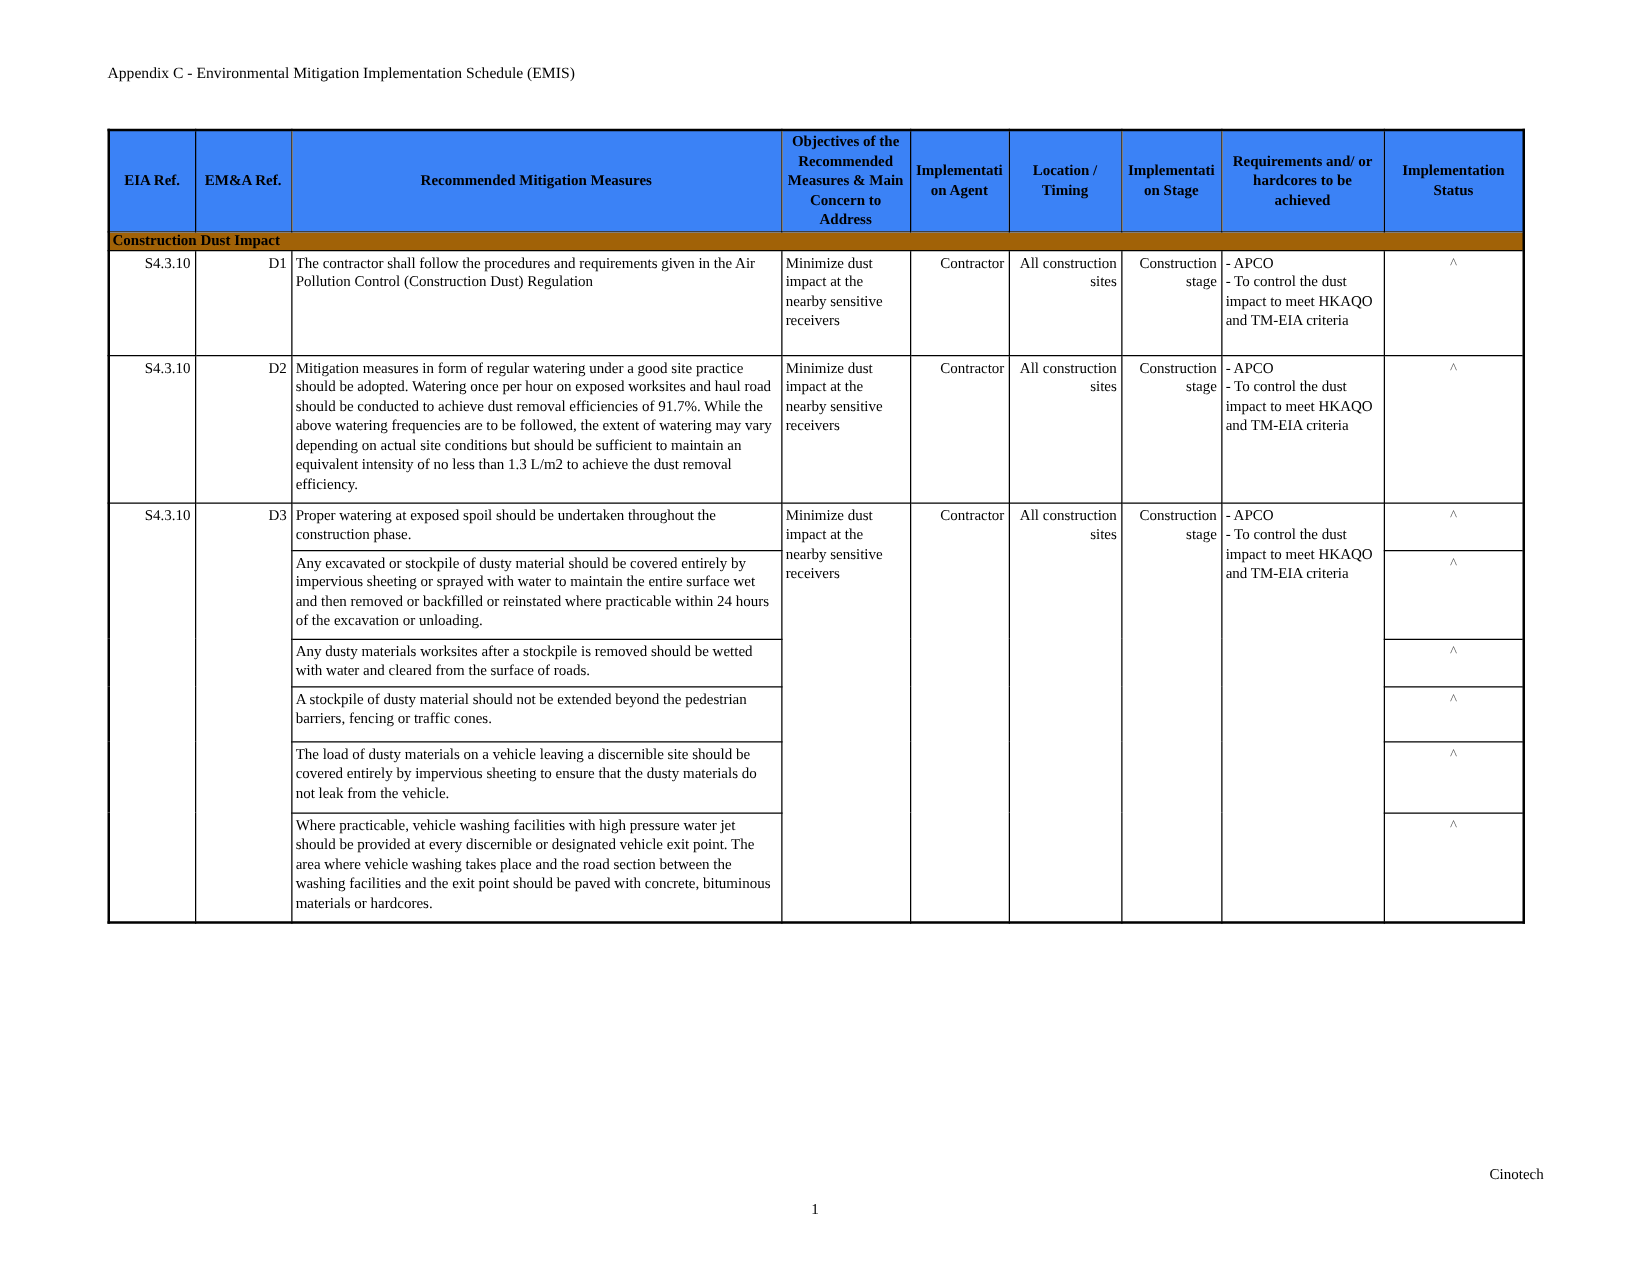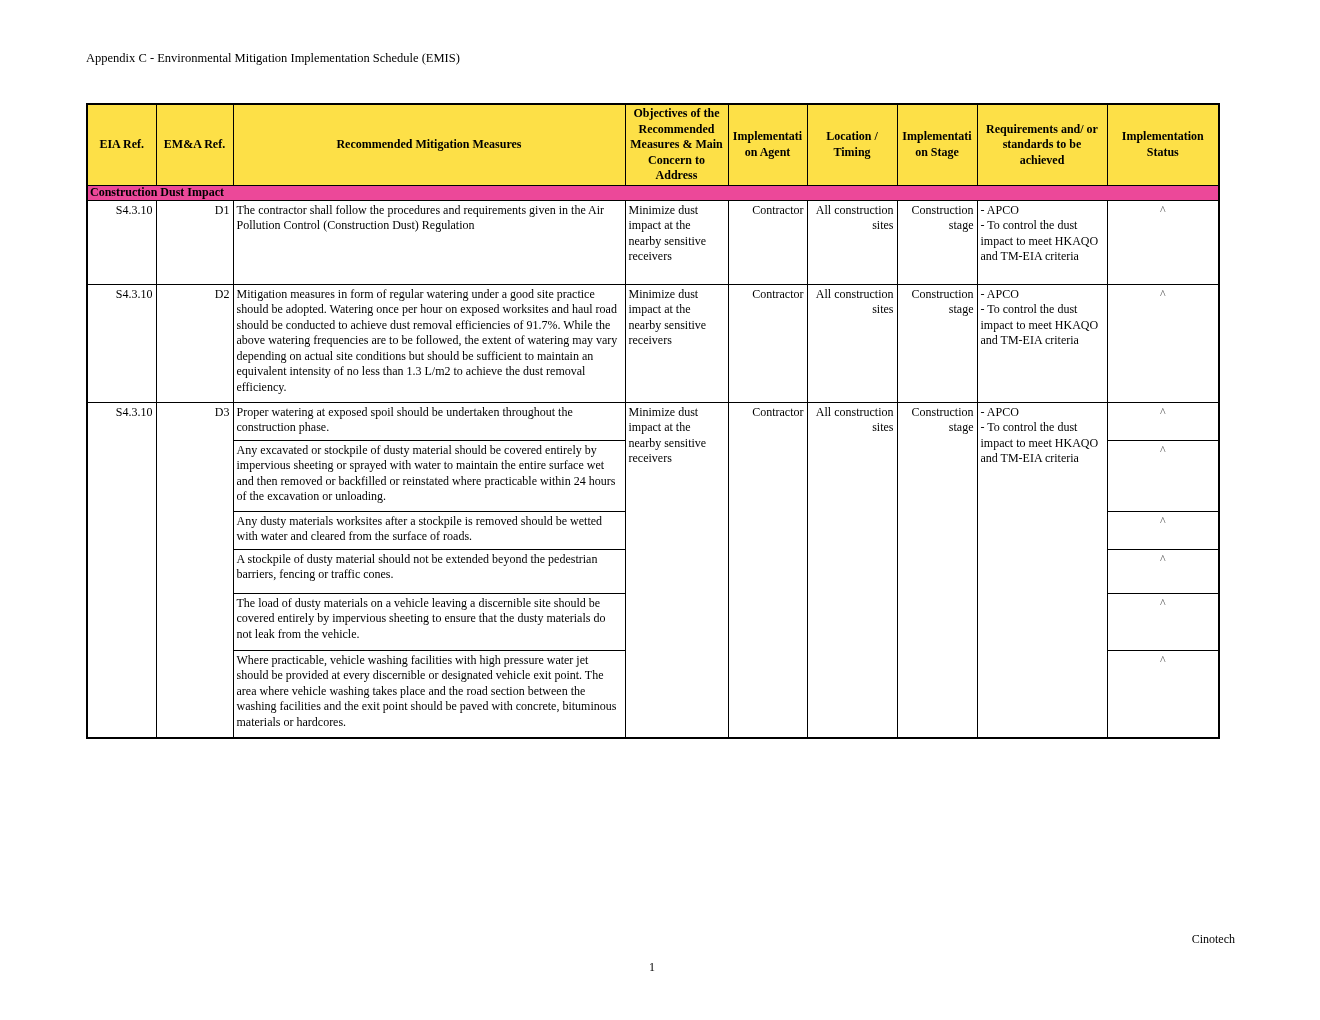--- a/index.html
+++ b/index.html
@@ -33,29 +33,29 @@
   table.emis td {
     border: 1px solid #000;
     font-size: 12px;
     line-height: 15.5px;
     vertical-align: top;
     padding: 2px 3px;
     overflow: hidden;
     word-wrap: break-word;
   }
   table.emis th {
-    background: #fde047;
+    background: #3b82f6;
     font-weight: bold;
     text-align: center;
     vertical-align: middle;
     padding: 1px 2px;
   }
   tr.header-row { height: 80px; }
   tr.section-row td {
-    background: #ec4899;
+    background: #a16207;
     font-weight: bold;
     text-align: left;
     padding: 0 2px;
     line-height: 13px;
     height: 14px;
   }
   tr.row-d1 { height: 84px; }
   tr.row-d2 { height: 118px; }
   tr.row-d3a { height: 38px; }
   tr.row-d3b { height: 71px; }
@@ -106,21 +106,21 @@
   </colgroup>
   <tbody>
     <tr class="header-row">
       <th>EIA Ref.</th>
       <th>EM&amp;A Ref.</th>
       <th>Recommended Mitigation Measures</th>
       <th>Objectives of the Recommended Measures &amp; Main Concern to Address</th>
       <th>Implementati on Agent</th>
       <th>Location / Timing</th>
       <th>Implementati on Stage</th>
-      <th>Requirements and/ or standards to be achieved</th>
+      <th>Requirements and/ or hardcores to be achieved</th>
       <th>Implementation Status</th>
     </tr>
 
     <tr class="section-row">
       <td colspan="9">Construction Dust Impact</td>
     </tr>
 
     <tr class="row-d1">
       <td class="c">S4.3.10</td>
       <td class="c">D1</td>

